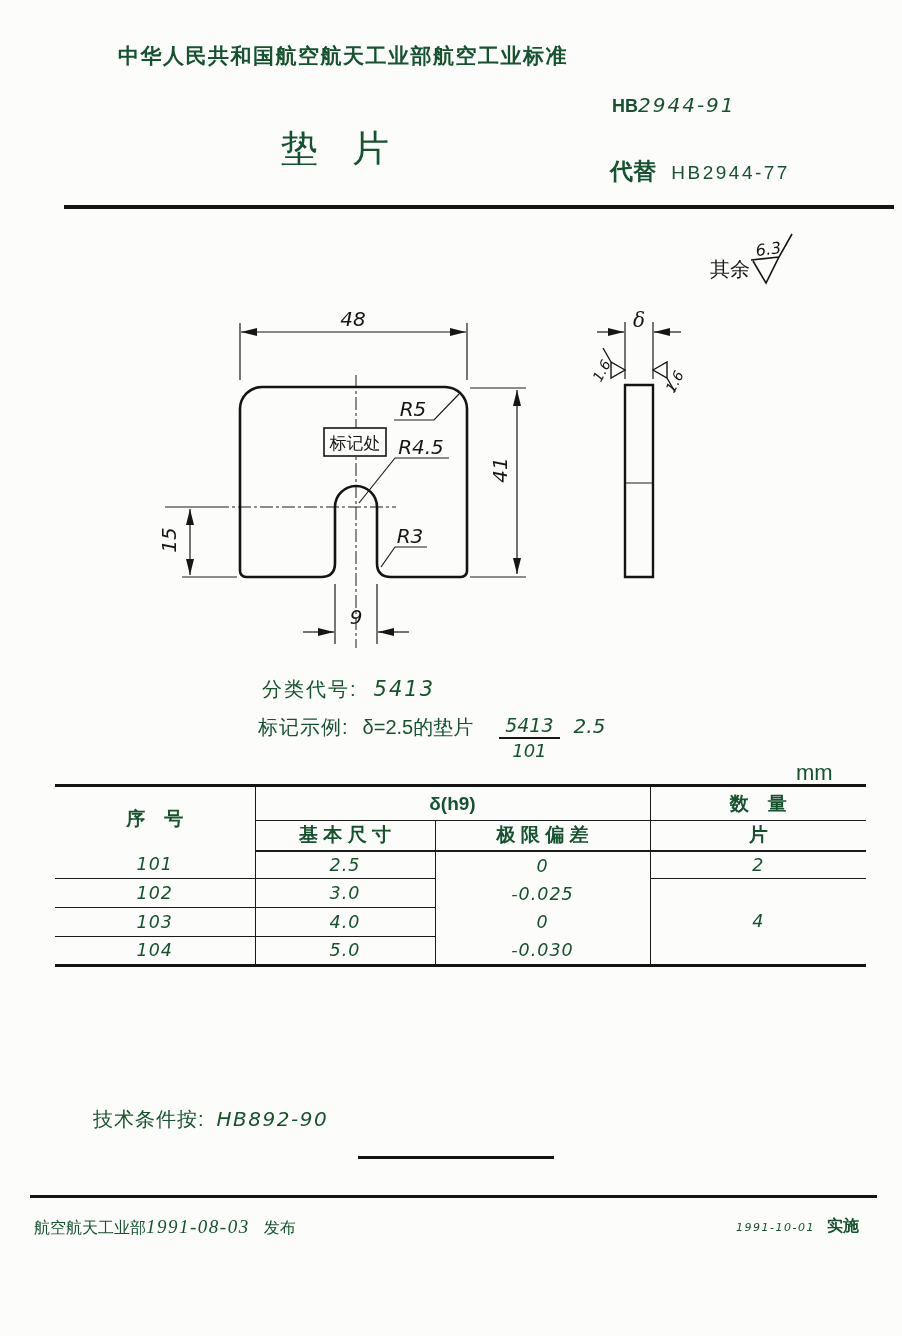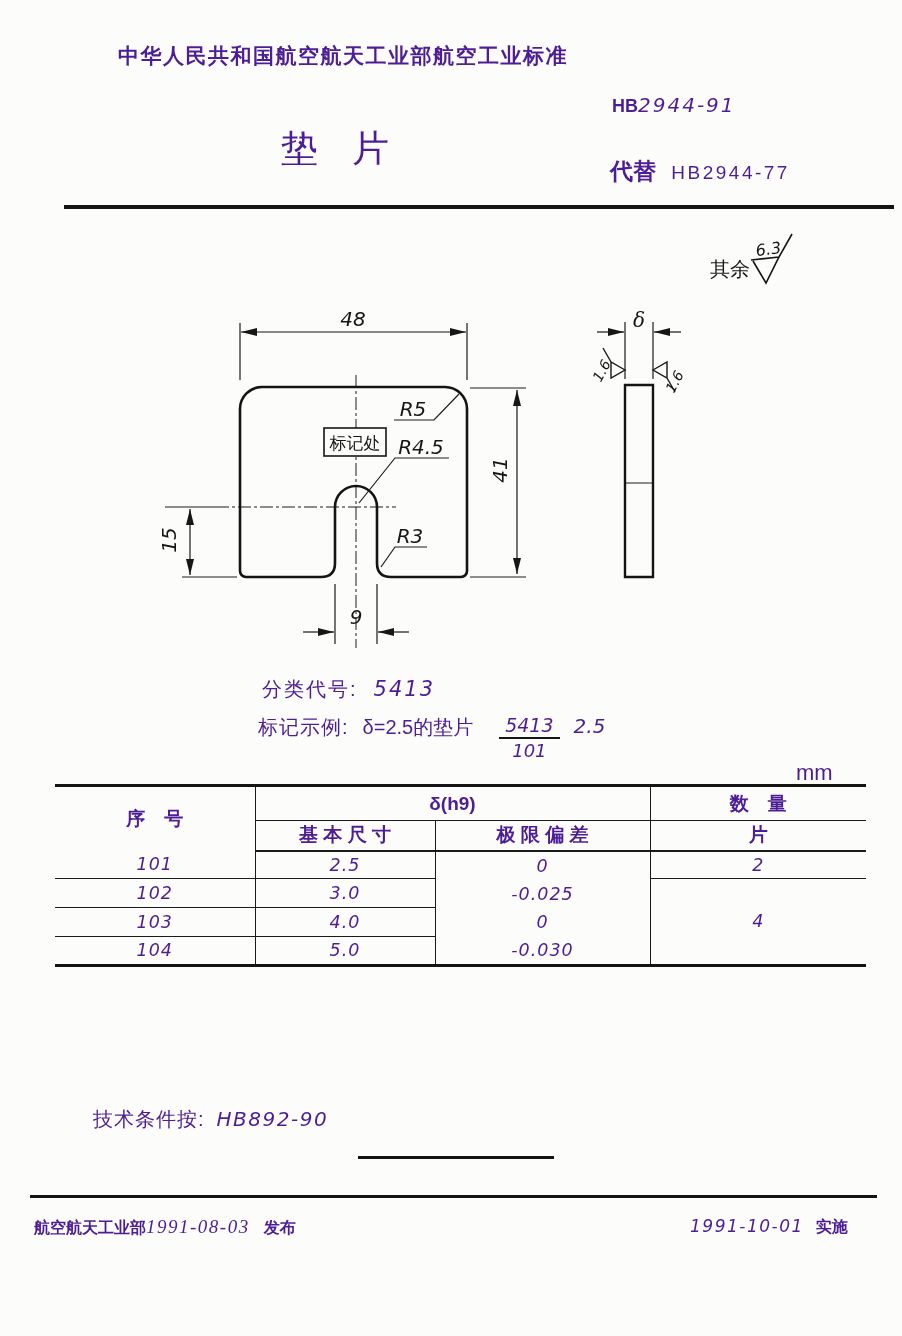--- a/index.html
+++ b/index.html
@@ -1,21 +1,21 @@
 <!DOCTYPE html>
 <html><head>
 <meta charset="utf-8">
 <style>
   html,body{margin:0;padding:0;}
   body{background:#ffffff;}
   .page{
     position:relative;
     width:902px;height:1336px;
     background:#fcfcfa;
-    color:#4c1d95;
+    color:#14532d;
     font-family:"Liberation Sans", sans-serif;
     overflow:hidden;
   }
   .abs{position:absolute;}
   .std-header{left:118px;top:42px;font-size:21px;font-weight:700;letter-spacing:1.5px;}
   .doc-num{left:612px;top:93px;font-size:20px;}
   .doc-num .prefix{font-weight:700;font-size:18px;}
   .doc-num .val{font-style:italic;font-family:"DejaVu Sans",sans-serif;letter-spacing:2px;}
   .title{left:281px;top:124px;font-size:37px;letter-spacing:34px;font-weight:500;white-space:nowrap;}
   .replaces{left:610px;top:156px;font-size:19px;white-space:nowrap;}
@@ -45,25 +45,25 @@
   .bb{border-bottom:1.6px solid #1a1a1a;}
   .bb2{border-bottom:2px solid #1a1a1a;}
   .h1r{height:35px;} .h2r{height:30px;} .dr{height:28px;}
   .dev-stack div{height:28px;line-height:28px;}
   .note-row{left:93px;font-size:20px;white-space:nowrap;}
   .note-row .lbl{letter-spacing:1px;}
   .note-row .val{font-style:italic;font-family:"DejaVu Sans",sans-serif;margin-left:12px;letter-spacing:1.5px;}
   .end-line{left:358px;top:1156px;width:196px;height:2.5px;background:#141414;}
   .footer-rule{left:30px;top:1195px;width:847px;height:3px;background:#141414;}
   .footer-left{left:34px;top:1216px;font-size:16px;white-space:nowrap;}
-  .footer-left .org,.footer-left .word{font-weight:700;}
+  .footer-left .org,.footer-left .word{font-weight:400;}
   .footer-left .date{font-style:italic;font-family:Liberation Serif, serif;font-size:19px;letter-spacing:1.5px;}
   .footer-left .word{margin-left:14px;}
   .footer-right{left:690px;top:1216px;font-size:16px;white-space:nowrap;}
-  .footer-right .date{font-style:italic;font-family:"DejaVu Sans",sans-serif;font-size:17px;letter-spacing:1.5px;}
+  .footer-right .date{font-style:italic;font-family:"DejaVu Sans",sans-serif;font-size:11px;letter-spacing:1.5px;margin-left:46px;}
   .footer-right .word{font-weight:700;margin-left:12px;}
   svg text{fill:#161616;}
   .dimtxt{font:italic 20px "DejaVu Sans",sans-serif;}
   .dimtxt-s{font:italic 14px "DejaVu Sans",sans-serif;}
   .cjk-svg{font:17px "Liberation Sans",sans-serif;}
   .cjk-svg-lg{font:20px "Liberation Sans",sans-serif;}
 </style>
 </head>
 <body>
 

